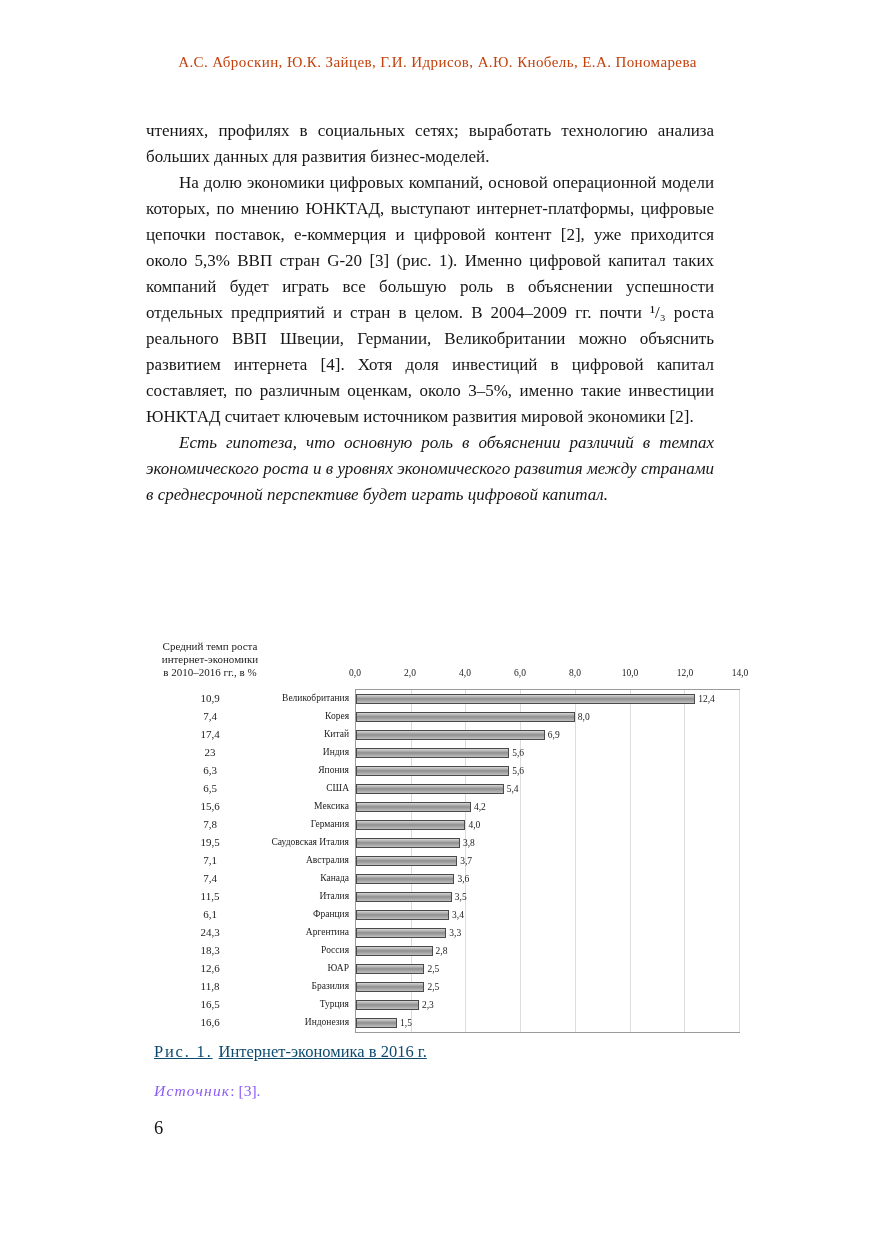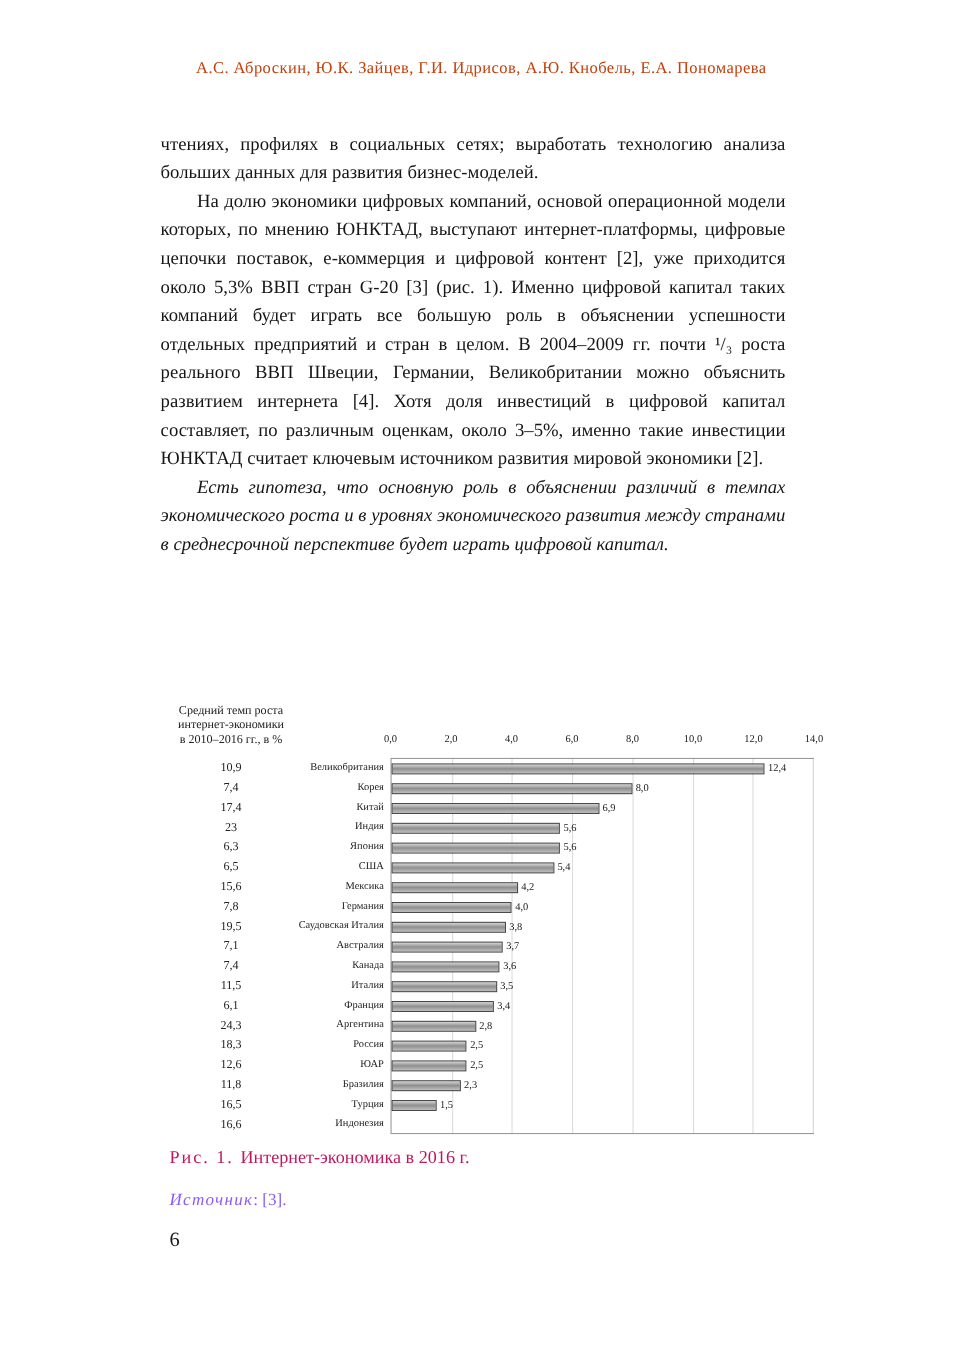--- a/index.html
+++ b/index.html
@@ -49,21 +49,21 @@
   .bars { position: relative; }
   .bar-row { height: 18px; display: flex; align-items: center; }
   .bar {
     height: 10px;
     background: linear-gradient(to bottom, #d6d6d6 0%, #8f8f8f 48%, #c0c0c0 100%);
     border: 1px solid #4a4a4a;
   }
   .bar-label { font-size: 9.5px; margin-left: 3px; white-space: nowrap; }
 
   
-  .caption { position: absolute; top: 1042px; left: 154px; font-size: 16.5px; color: #be185d; }
+  .caption { position: absolute; top: 1042px; left: 154px; font-size: 16.5px; color: #0c4a6e; text-decoration: underline; }
   .cap-label { letter-spacing: 1.8px; margin-right: 6px; }
   .source { position: absolute; top: 1082px; left: 154px; font-size: 15.5px; color: #8b5cf6; }
   .src-label { font-style: italic; letter-spacing: 1.2px; }
   .page-number { position: absolute; top: 1118px; left: 154px; font-size: 18.5px; color: #161616; }
 </style>
 </head>
 <body>
 
 <div class="page">
 
@@ -194,20 +194,24 @@
             </div>
             <div class="bar-row">
               <div class="bar" style="width: 25%;"></div>
               <span class="bar-label">3,5</span>
             </div>
             <div class="bar-row">
               <div class="bar" style="width: 24.2857%;"></div>
               <span class="bar-label">3,4</span>
             </div>
             <div class="bar-row">
+              <div class="bar" style="width: 23.5714%;"></div>
+              <span class="bar-label">3,3</span>
+            </div>
+            <div class="bar-row">
               <div class="bar" style="width: 20%;"></div>
               <span class="bar-label">2,8</span>
             </div>
             <div class="bar-row">
               <div class="bar" style="width: 17.8571%;"></div>
               <span class="bar-label">2,5</span>
             </div>
             <div class="bar-row">
               <div class="bar" style="width: 17.8571%;"></div>
               <span class="bar-label">2,5</span>

